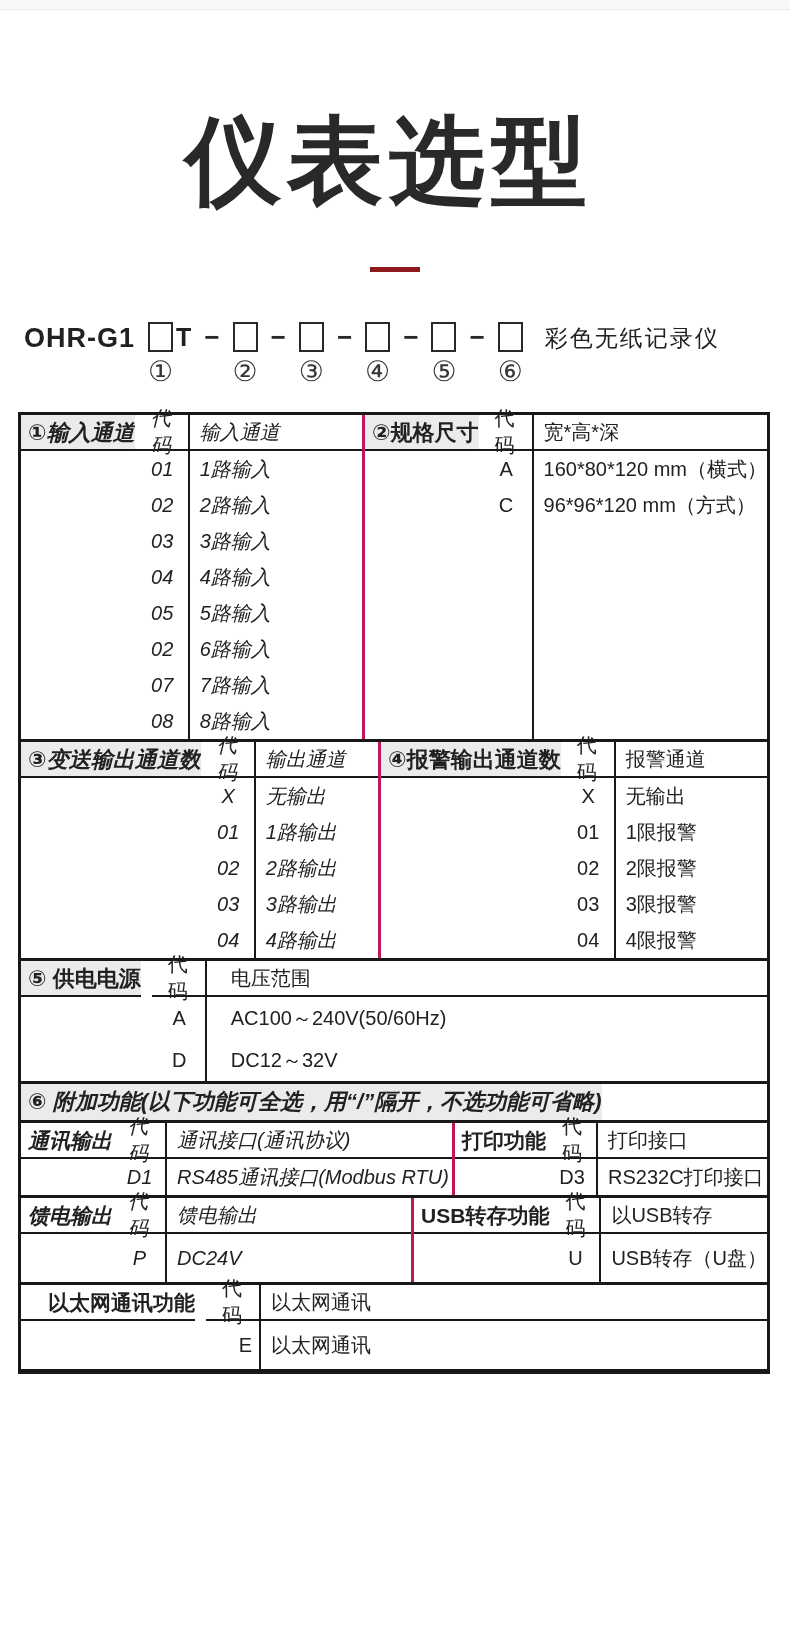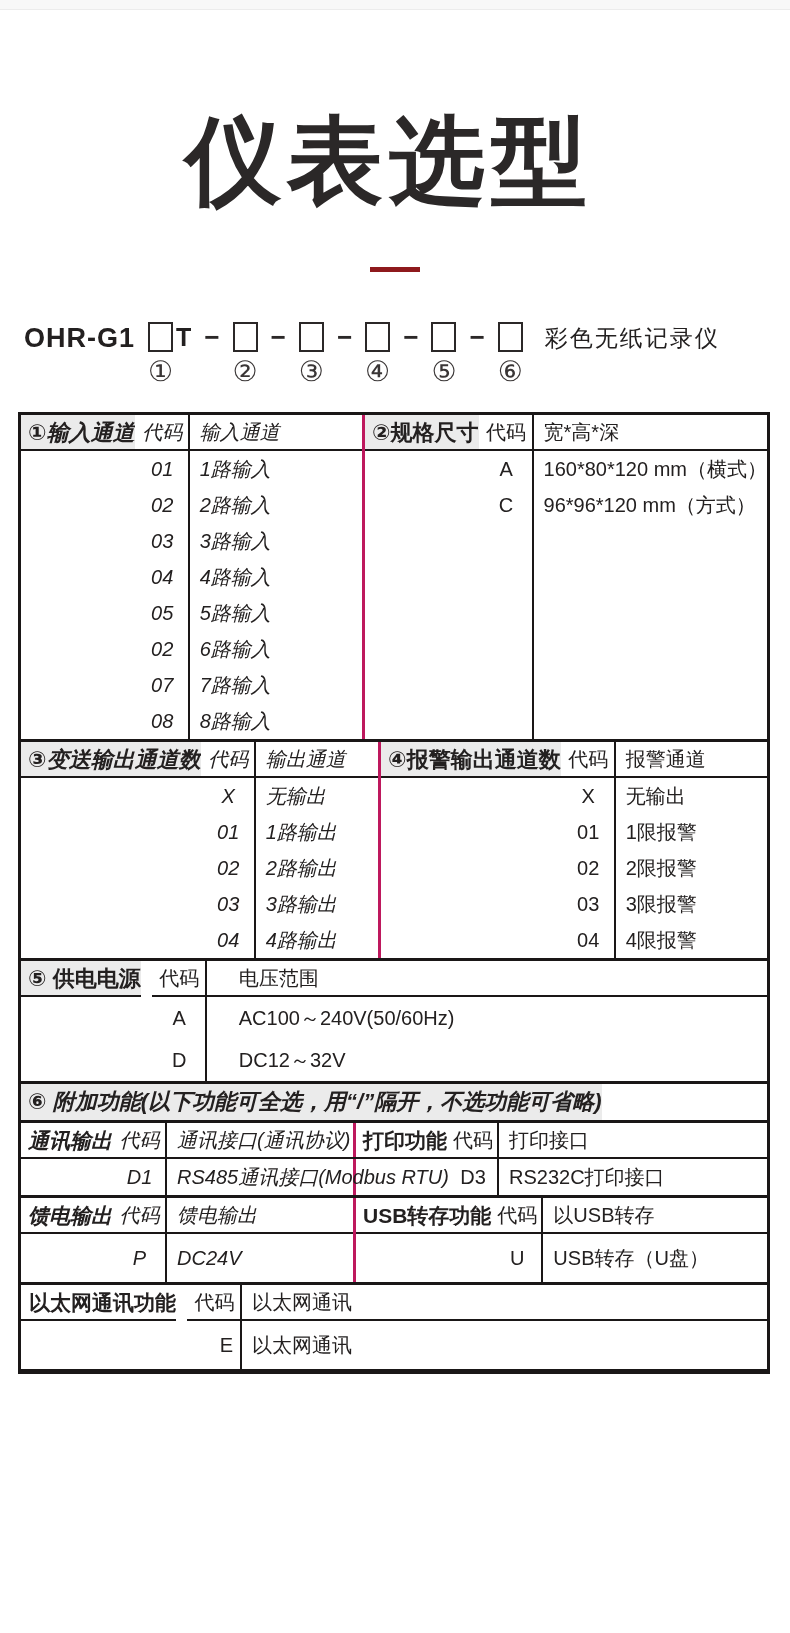--- a/index.html
+++ b/index.html
@@ -33,53 +33,53 @@
   
   .sel-table {
     margin:27px 0 0 18px; width:752px;
     border:3px solid #1a1717; border-bottom-width:5px;
     font-size:20px;
   }
   .band { display:flex; border-top:3px solid #1a1717; }
   .band.first { border-top:none; }
   .colL { width:360px; border-right:3px solid #be185d; display:flex; flex-direction:row;font-style:italic; }
   .colR { flex:1; display:flex; flex-direction:row; }
-  .band.b6 .colL { width:335px; }
+  .band.b6 .colL { width:434px; }
   .col.full { width:100%; display:flex; flex-direction:row;gap:11px; }
 
   .sec-head {
     height:36px; line-height:36px; background:#ebebeb;
     border-bottom:2px solid #1a1717;
     font-weight:bold; font-size:22px; padding-left:7px;
     white-space:nowrap; overflow:hidden;
   }
   .sub-head {
     height:36px; line-height:35px; background:#fff;
     border-bottom:2px solid #1a1717;
     font-weight:bold; font-size:21px; padding-left:7px; white-space:nowrap;
   }
-  .sub-head.indent { padding-left:8px; }
+  .sub-head.indent { padding-left:27px; }
 
   .col-body { position:relative; flex:1; display:flex; flex-direction:column; }
   .col-body::before {
     content:""; position:absolute; left:53px; top:0; bottom:0; width:2px;
     background:#1a1717;
   }
   .band.b6 .colR .col-body::before { left:50px; }
 
   .row { display:flex; align-items:center; height:36px; flex-shrink:0; }
   .row.head { border-bottom:2px solid #1a1717; }
   .row.h42 { height:42px; }
   .row.h48 { height:48px; }
   .code { width:55px; flex-shrink:0; text-align:center; font-size:20px; }
   .band.b6 .colR .code { width:52px; }
-  .row.head .code { text-align:center; padding-left:0; }
+  .row.head .code { text-align:left; padding-left:16px; }
   .code.alignr { text-align:right; padding-right:9px; }
   .desc { padding-left:10px; font-size:20px; white-space:nowrap; }
-  .desc.pad16 { padding-left:32px; }
+  .desc.pad16 { padding-left:24px; }
   .filler { flex:1; }
 </style>
 </head>
 <body>
 
 <div class="top-strip"></div>
 
 <h1 class="title">仪表选型</h1>
 <div class="accent-line"></div>
 

